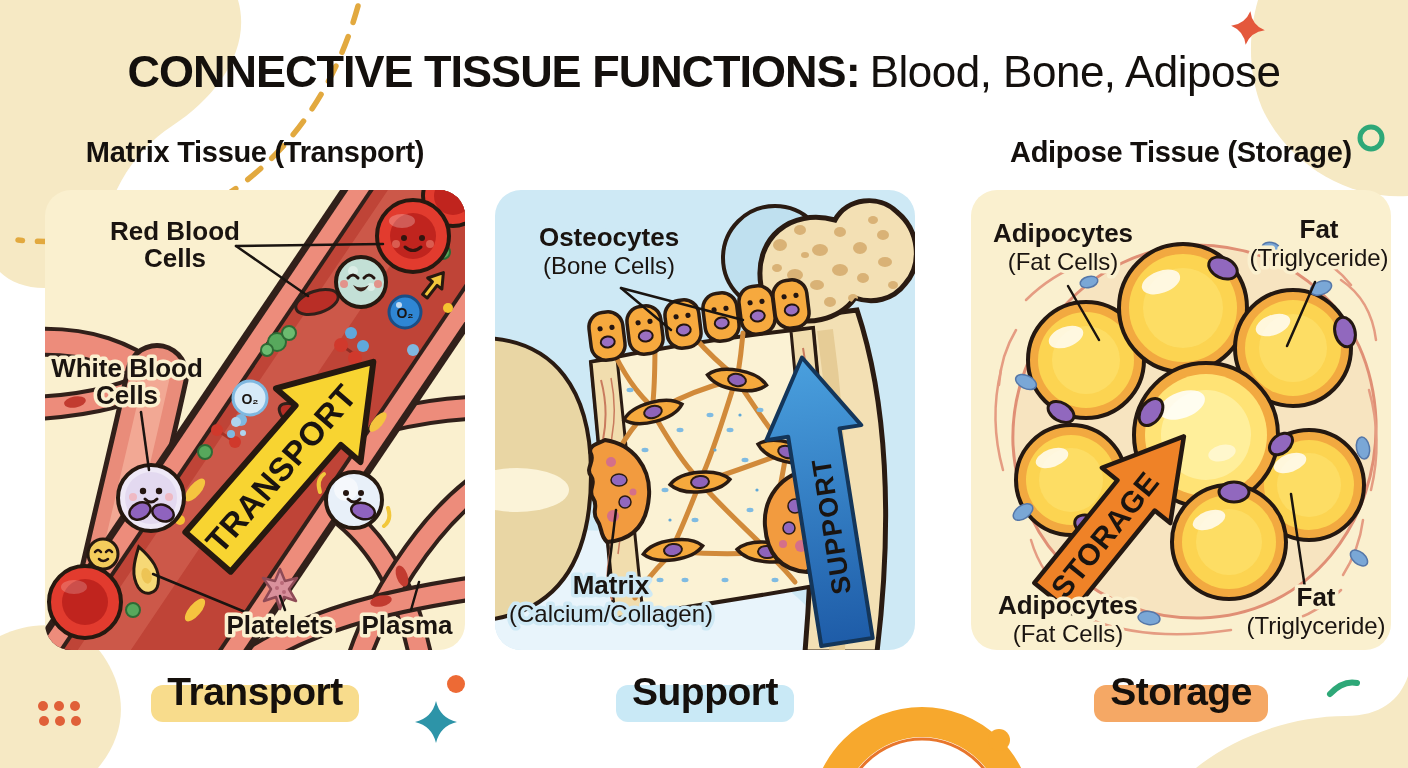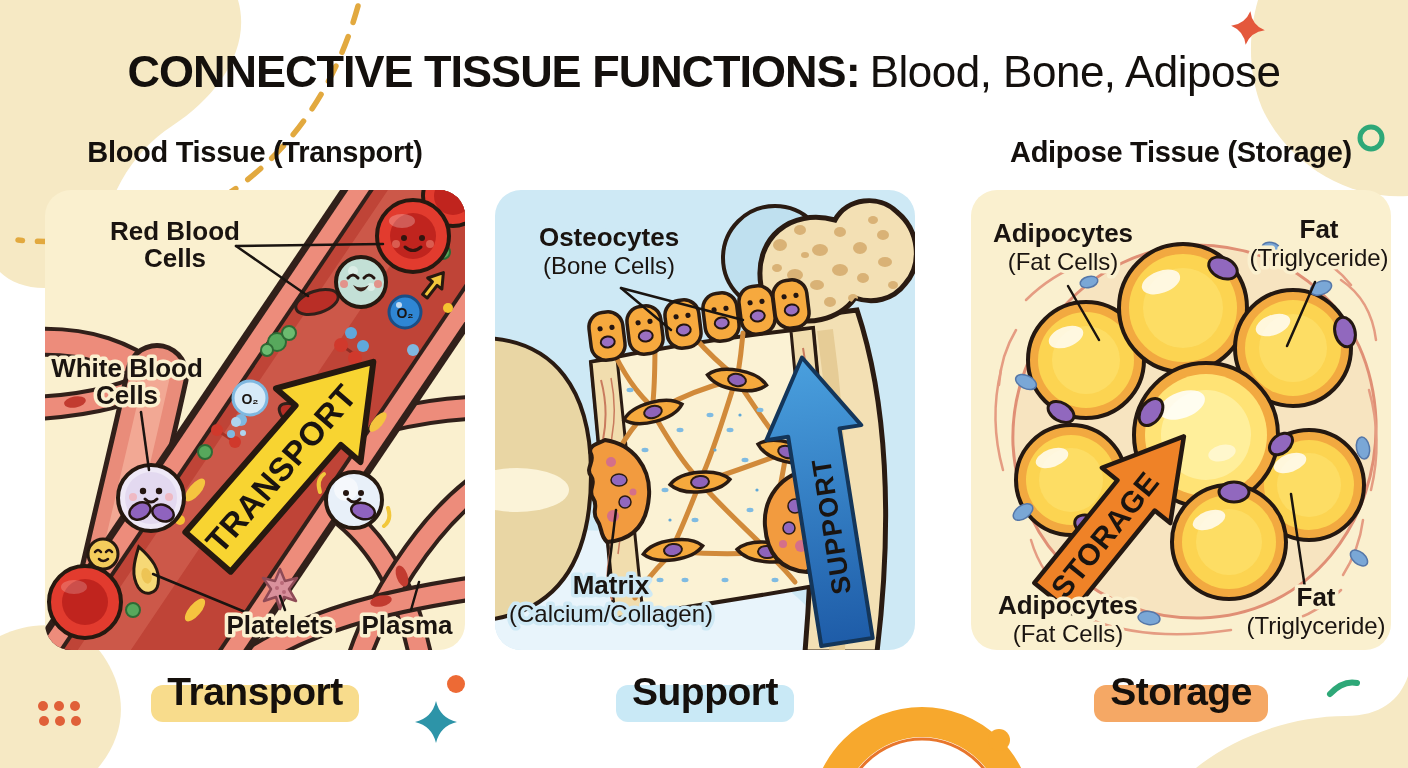--- a/index.html
+++ b/index.html
@@ -53,21 +53,21 @@
     <circle cx="999" cy="740" r="11" fill="#F7A82D"></circle>
     <path d="M1408,768 L1196,768 C1232,738 1290,716 1346,716 C1380,716 1400,700 1408,676 Z" fill="#F6E9C4"></path>
     <path d="M1330,694 Q1343,680 1357,683" stroke="#2EA878" stroke-width="6" stroke-linecap="round" fill="none"></path>
   </svg>
 
   <div class="title-row">
     <span class="title-main">CONNECTIVE TISSUE FUNCTIONS:</span><span class="title-sub">Blood, Bone, Adipose</span>
   </div>
 
   <div class="col col-1">
-    <h2>Blood Tissue (Transport)</h2>
+    <h2>Matrix Tissue (Transport)</h2>
     <div class="panel">
       <svg width="420" height="460" viewBox="0 0 420 460">
         <rect width="420" height="460" fill="#FAF0CF"></rect>
 
         <g fill="none" stroke-linecap="round">
           <path d="M250,258 C315,235 375,220 425,218" stroke="#31201A" stroke-width="26"></path>
           <path d="M250,258 C315,235 375,220 425,218" stroke="#ED8C7B" stroke-width="18"></path>
           <path d="M262,302 C320,330 358,385 375,465" stroke="#31201A" stroke-width="26"></path>
           <path d="M262,302 C320,330 358,385 375,465" stroke="#ED8C7B" stroke-width="18"></path>
           <path d="M430,298 C378,338 332,415 315,465" stroke="#31201A" stroke-width="26"></path>

